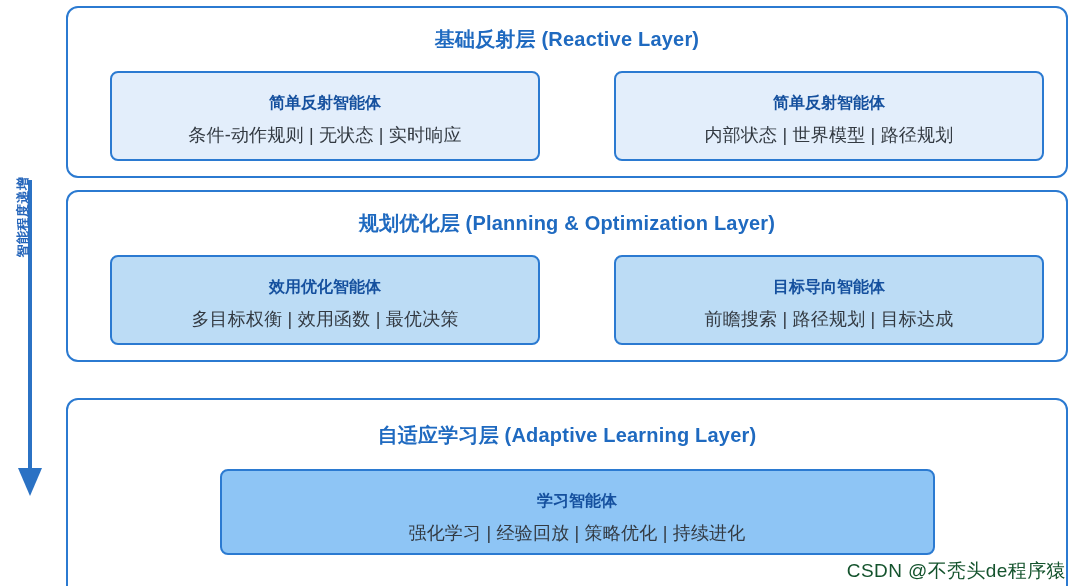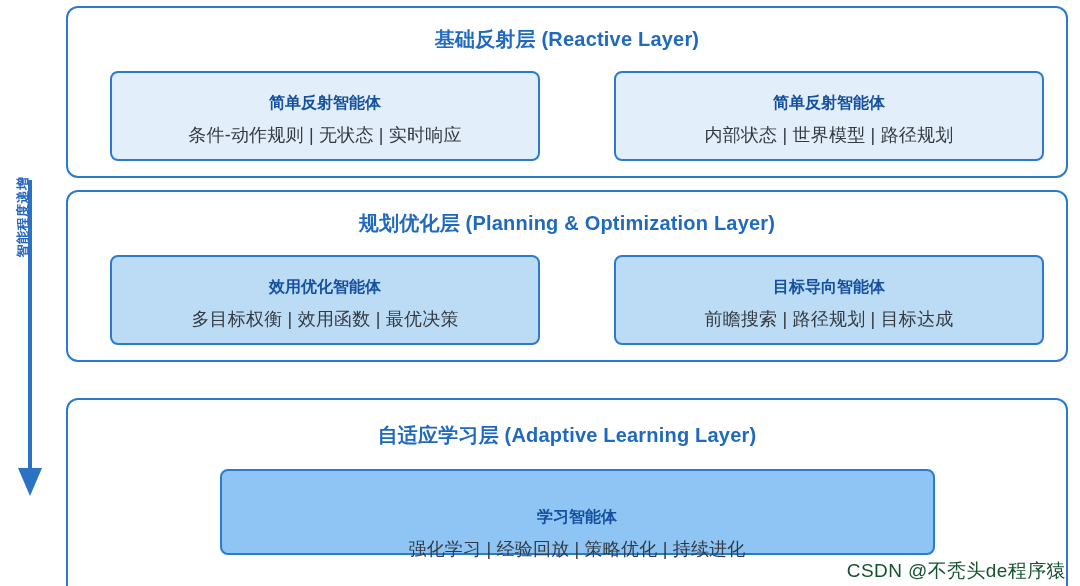--- a/index.html
+++ b/index.html
@@ -99,21 +99,21 @@
     padding-bottom: 20px;
     margin-left: 20px;
   }
   .cards.two .card {
     width: 430px;
     height: 90px;
   }
   .cards.one .card {
     width: 715px;
     height: 86px;
-    padding-top: 36px;
+    padding-top: 20px;
   }
 
   .tone-1 { background: #e3eefb; }
   .tone-2 { background: #bcdcf5; }
   .tone-3 { background: #8ec5f5; }
 
   .card-title {
     color: #15509e;
     font-weight: bold;
     font-size: 16px;

